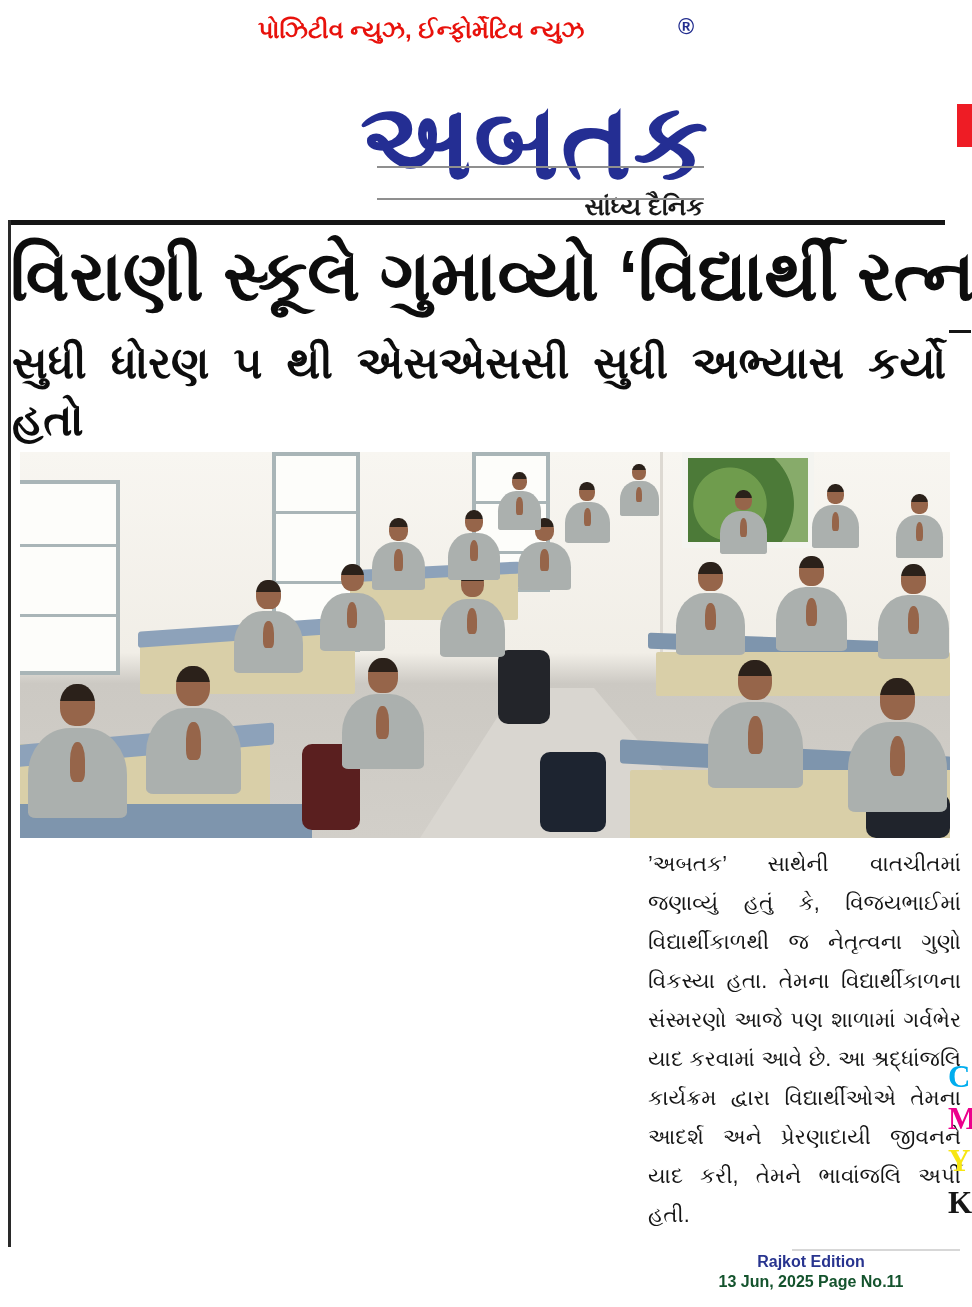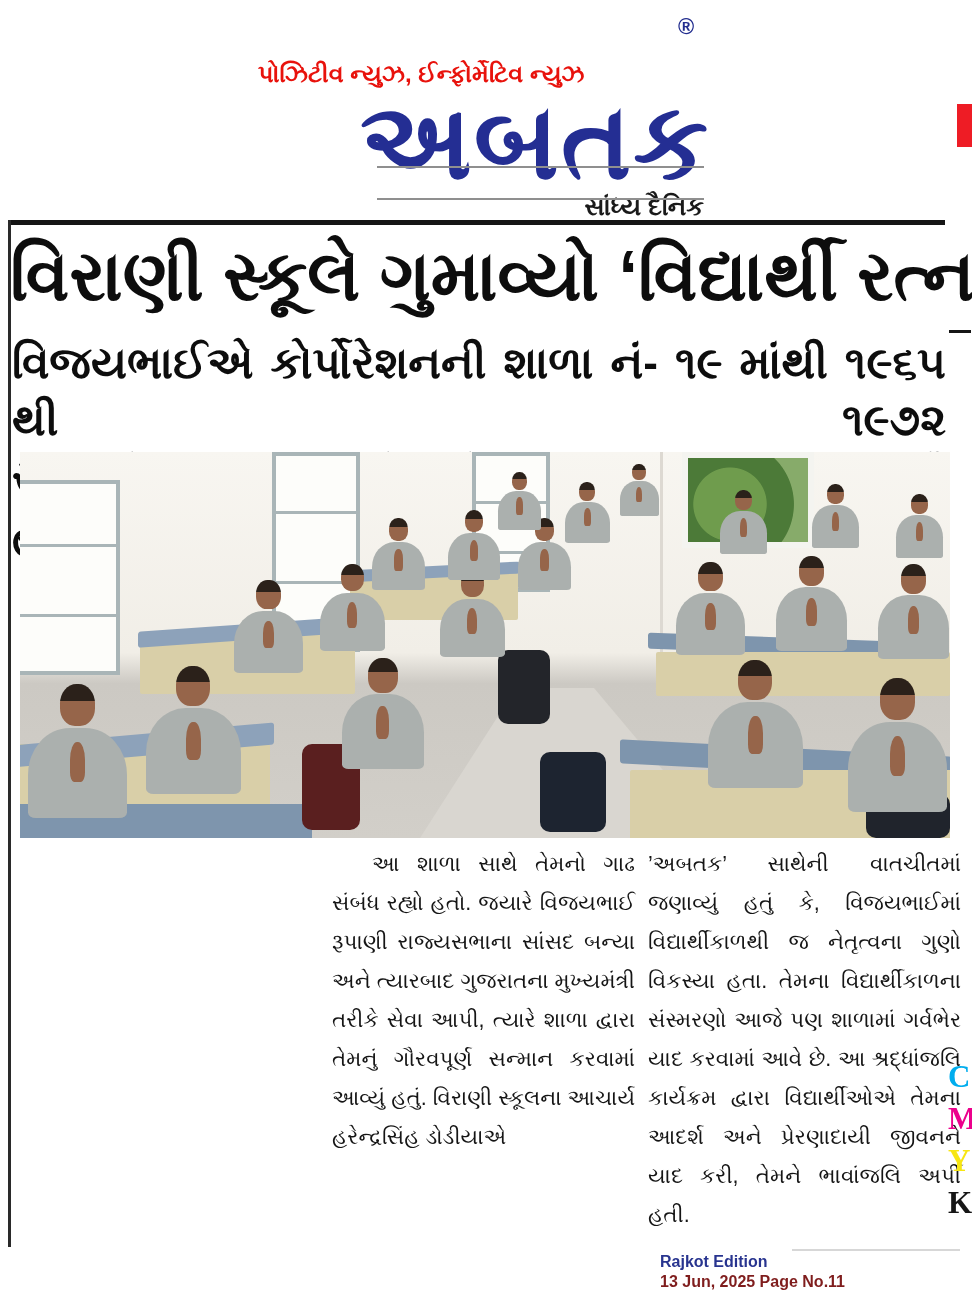--- a/index.html
+++ b/index.html
@@ -60,42 +60,41 @@
   .col p{margin:0;}
   .col .indent{text-indent:40px;}
   .dateline{text-align:center;font-weight:bold;font-size:23px;line-height:39px;}
   .c1{left:16px;}
   .c2{left:332px;}
   .c3{left:648px;width:313px;}
 
   
   .cmyk{left:948px;top:1056px;width:26px;font-family:"Liberation Serif",serif;font-weight:bold;
         font-size:31px;line-height:42px;}
-  .footer{left:660px;top:1252px;width:302px;text-align:left;font-weight:bold;}
+  .footer{left:660px;top:1252px;width:302px;text-align:center;font-weight:bold;}
   .footer .l1{font-size:16px;color:#28348f;line-height:20px;}
-  .footer .l2{font-size:16px;color:#7f1d1d;line-height:20px;}
+  .footer .l2{font-size:16px;color:#14532d;line-height:20px;}
 </style>
 </head>
 <body>
 
-<div class="abs tagline" style="color: rgb(232, 18, 12); margin-top: 44px;">પોઝિટીવ ન્યુઝ, ઈન્ફોર્મેટિવ ન્યુઝ</div>
+<div class="abs tagline" style="color: rgb(232, 18, 12);">પોઝિટીવ ન્યુઝ, ઈન્ફોર્મેટિવ ન્યુઝ</div>
 <div class="abs regmark">®</div>
 <div class="abs logo" style="color: rgb(36, 46, 147);">અબતક</div>
 <div class="abs mast-rule" style="top:166px;"></div>
 <div class="abs mast-sub">સાંધ્ય દૈનિક</div>
 <div class="abs mast-rule" style="top:198px;"></div>
 <div class="abs red-edge" style="background: rgb(238, 28, 37);"></div>
 
 <div class="abs top-rule"></div>
 <div class="abs left-rule"></div>
 <div class="abs right-dash"></div>
 
 <div class="abs headline">વિરાણી સ્કૂલે ગુમાવ્યો ‘વિદ્યાર્થી રત્ન’</div>
 <div class="abs subhead">
-  <div>વિજયભાઈએ કોર્પોરેશનની શાળા નં- ૧૯ માંથી ૧૯૬૫ થી ૧૯૭૨</div>
   <div>સુધી ધોરણ ૫ થી એસએસસી સુધી અભ્યાસ કર્યો હતો</div>
 </div>
 
 <div class="abs photo">
 
   <div class="ph win" style="left:-12px;top:28px;width:112px;height:195px;">
       <div class="bar" style="top:60px;"></div>
       <div class="bar" style="top:130px;"></div>
     </div>
   <div class="ph win" style="left:252px;top:0;width:88px;height:200px;">
@@ -208,21 +207,20 @@
     </div>
   <div class="stu" style="left:876px;top:42px;--s:0.55">
       <div class="hd"></div>
       <div class="bd"></div>
     </div>
 </div>
 
 <div class="abs col c1">
 </div>
 <div class="abs col c2">
-  <p class="indent">આ શાળા સાથે તેમનો ગાઢ સંબંધ રહ્યો હતો. જયારે વિજયભાઈ રૂપાણી રાજ્યસભાના સાંસદ બન્યા અને ત્યારબાદ ગુજરાતના મુખ્યમંત્રી તરીકે સેવા આપી, ત્યારે શાળા દ્વારા તેમનું ગૌરવપૂર્ણ સન્માન કરવામાં આવ્યું હતું. વિરાણી સ્કૂલના આચાર્ય હરેન્દ્રસિંહ ડોડીયાએ</p>
 </div>
 <div class="abs col c3">
   <p>’અબતક’ સાથેની વાતચીતમાં જણાવ્યું હતું કે, વિજયભાઈમાં વિદ્યાર્થીકાળથી જ નેતૃત્વના ગુણો વિકસ્યા હતા. તેમના વિદ્યાર્થીકાળના સંસ્મરણો આજે પણ શાળામાં ગર્વભેર યાદ કરવામાં આવે છે. આ શ્રદ્ધાંજલિ કાર્યક્રમ દ્વારા વિદ્યાર્થીઓએ તેમના આદર્શ અને પ્રેરણાદાયી જીવનને યાદ કરી, તેમને ભાવાંજલિ અર્પી હતી.</p>
 </div>
 
 <div class="abs cmyk">
   <div style="color: rgb(0, 173, 238);">C</div>
   <div style="color: rgb(236, 0, 140);">M</div>
   <div style="color: rgb(247, 230, 18);">Y</div>
   <div style="color: rgb(22, 22, 22);">K</div>

